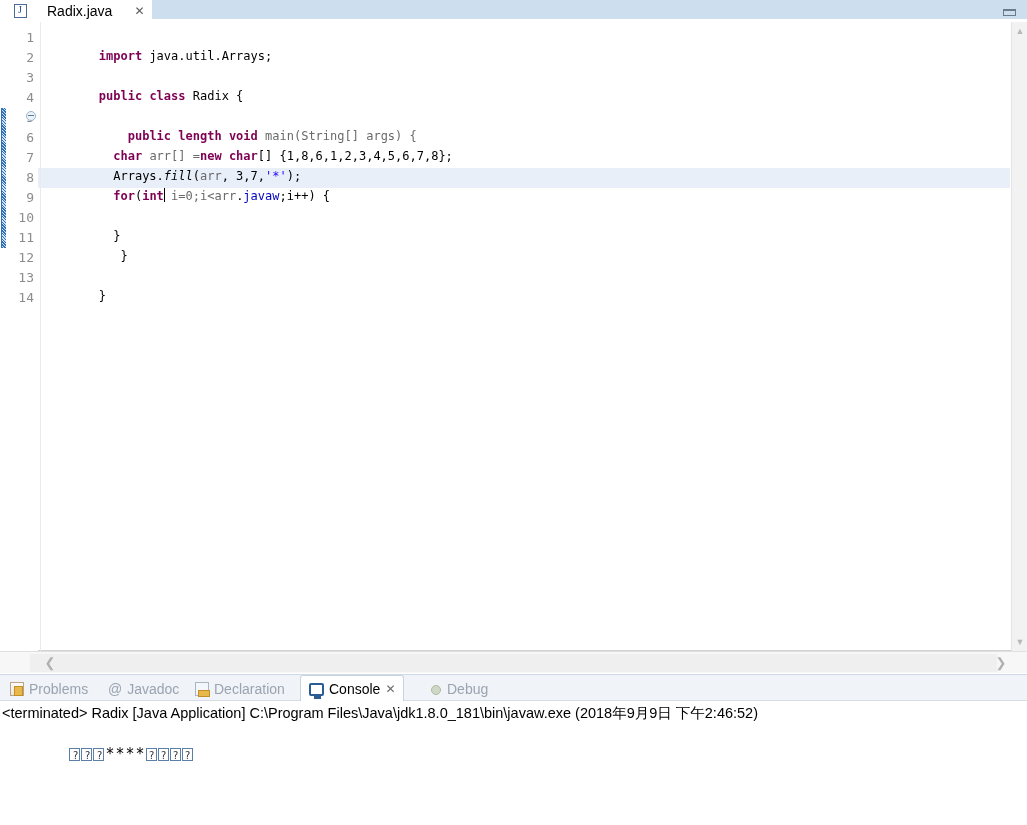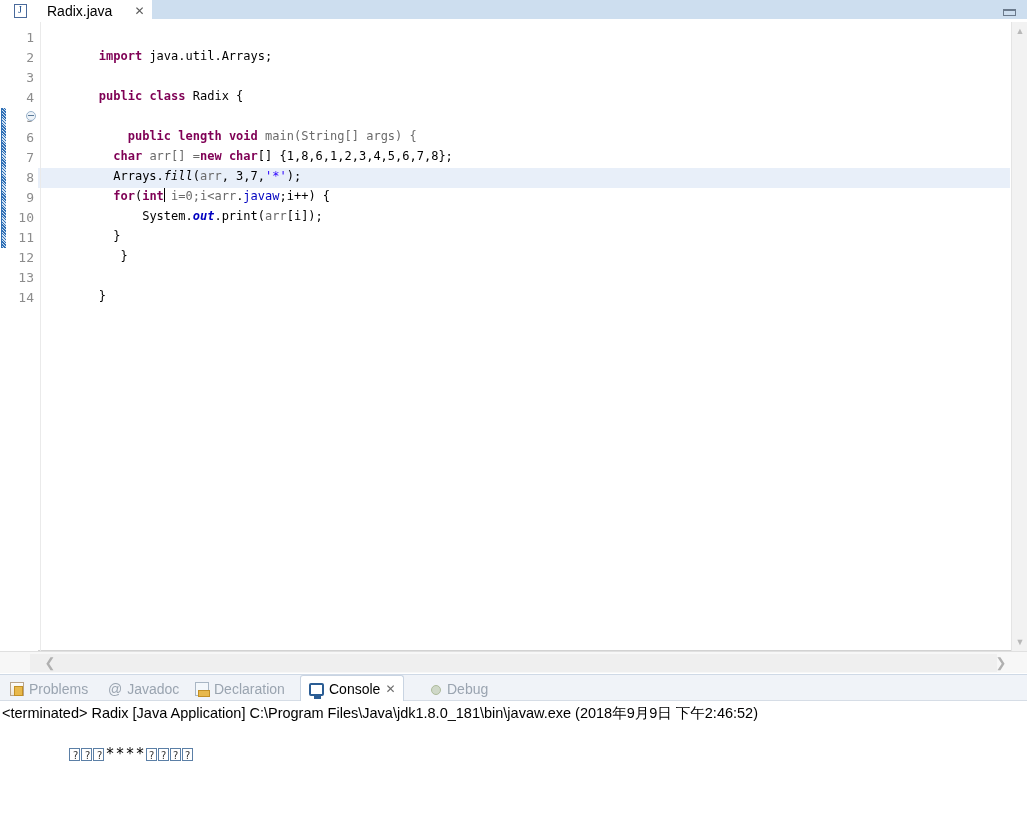--- a/index.html
+++ b/index.html
@@ -456,23 +456,20 @@
       </div>
 
       <div class="line" style="top:124px;">
         <span class="pln">  </span><span class="pln">Arrays.</span><span class="stm">fill</span><span class="pln">(</span><span class="loc">arr</span><span class="pln">, 3,7,</span><span class="str">'*'</span><span class="pln">);</span>
       </div>
 
       <div class="line" style="top:144px;">
         <span class="pln">  </span><span class="kw">for</span><span class="pln">(</span><span class="kw">int</span><span class="caret"></span><span class="loc"> i=0;i&lt;</span><span class="loc">arr</span><span class="pln">.</span><span class="fld">javaw</span><span class="pln">;i++) {</span>
       </div>
 
-      <div class="line" style="top:164px;">
-        <span class="pln">      </span><span class="pln">System.</span><span class="sfld">out</span><span class="pln">.print(</span><span class="loc">arr</span><span class="pln">[i]);</span>
-      </div>
 
       <div class="line" style="top:184px;">
         <span class="pln">  </span><span class="pln">}</span>
       </div>
 
       <div class="line" style="top:204px;">
         <span class="pln">  </span><span class="pln"> }</span>
       </div>
 
       <div class="line" style="top:224px;"></div>

